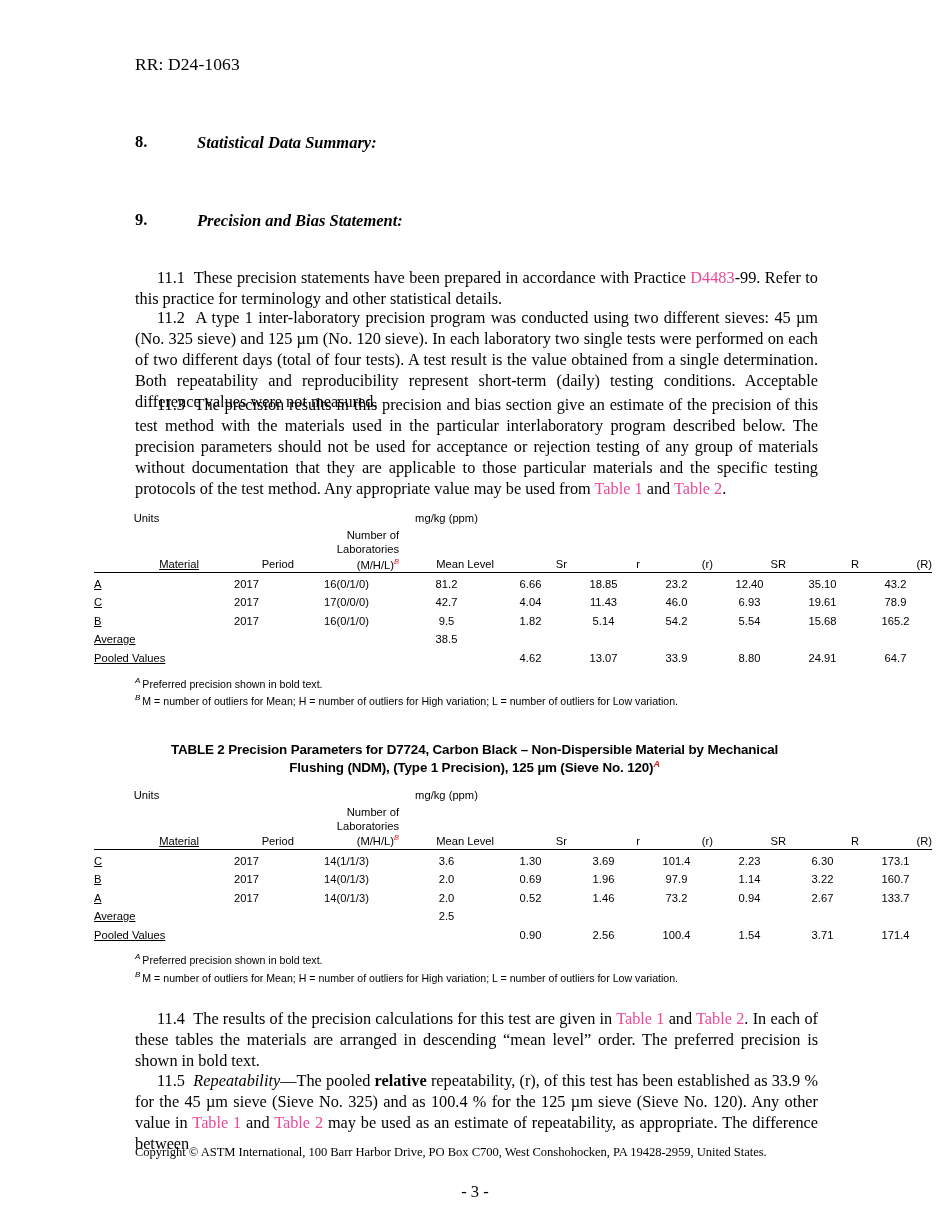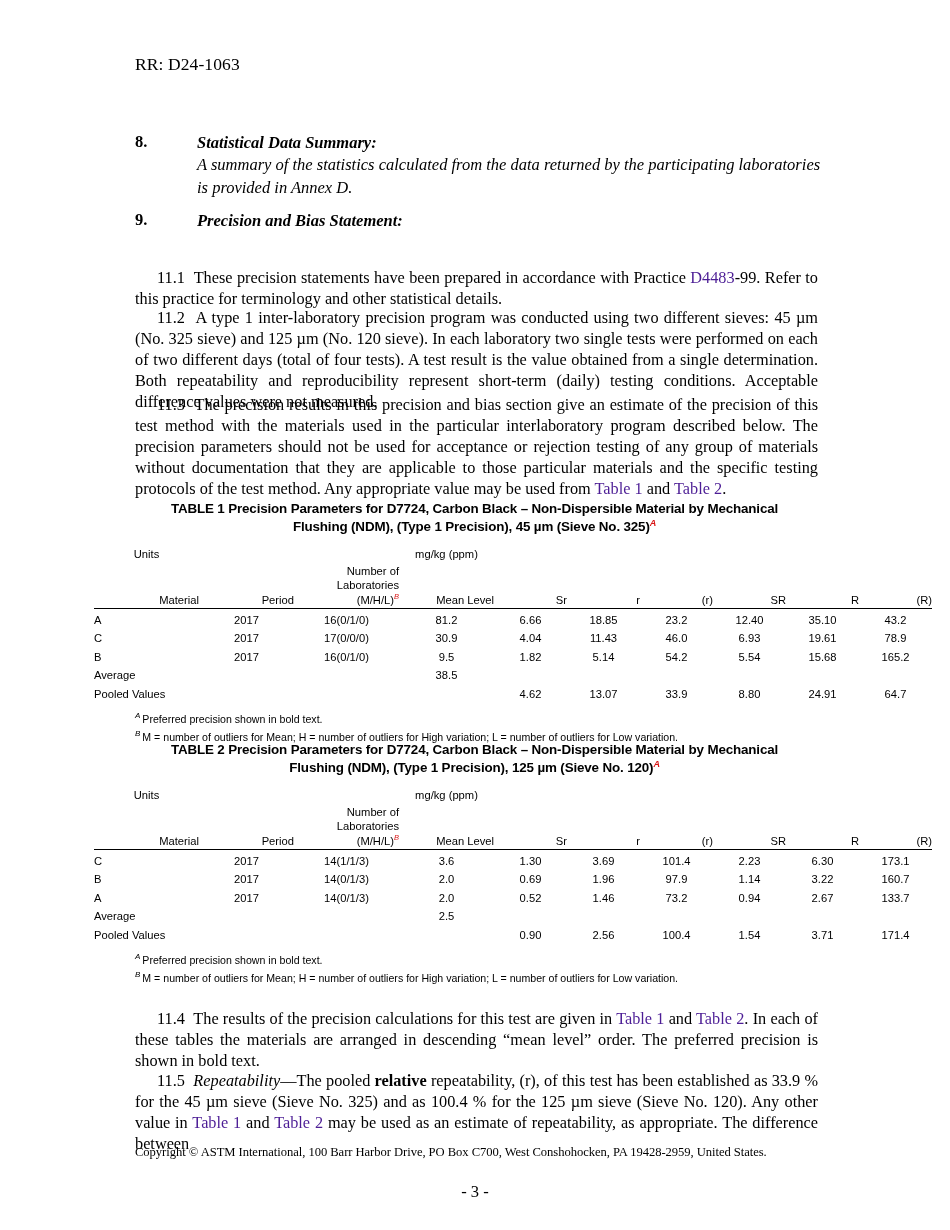--- a/index.html
+++ b/index.html
@@ -67,21 +67,21 @@
     position: absolute;
     left: 135px;
     width: 683px;
     font-size: 16.3px;
     line-height: 1.295;
     text-align: justify;
     text-justify: inter-word;
   }
   .para .indent { display: inline-block; width: 22px; }
   .para .num { white-space: nowrap; }
-  .red { color: #4c1d95; }
+  .red { color: #ec4899; }
   .bold { font-weight: bold; }
   .ital { font-style: italic; }
 
   
   .table-block {
     position: absolute;
     left: 78px;
     width: 793px;
     font-family: "Liberation Sans", sans-serif;
   }
@@ -112,21 +112,21 @@
     font-size: 11.2px;
     font-weight: normal;
     padding: 0;
     vertical-align: bottom;
     line-height: 1.22;
   }
   .r-units td { height: 22px; padding-bottom: 2px; }
   .r-head td { height: 46px; padding-bottom: 3px; }
   tr.rule-under td { border-bottom: 1.6px solid #000; text-align: right; }
   .r-data td { height: 18.5px; padding-top: 1px; }
-  .c-l { text-align: left; }
+  .c-l { text-align: left; text-decoration: underline; }
   .c-c { text-align: center; }
   .b { font-weight: bold; }
   .sup-note {
     color: #d81515;
     font-style: italic;
     font-size: 7.5px;
     vertical-align: super;
   }
   .tbl-notes {
     margin-top: 9px;
@@ -165,21 +165,20 @@
 
 <div class="page">
 
   <div class="running-header">RR: D24-1063</div>
 
   <div class="section-block" style="top:132px;">
     <div class="sec-row">
       <div class="sec-num">8.</div>
       <div class="sec-body">
         <div class="sec-title">Statistical Data Summary:</div>
-        <div class="sec-text">A summary of the statistics calculated from the data returned by the participating laboratories is provided in Annex D.</div>
       </div>
     </div>
   </div>
 
   <div class="section-block" style="top:210px;">
     <div class="sec-row">
       <div class="sec-num">9.</div>
       <div class="sec-body">
         <div class="sec-title">Precision and Bias Statement:</div>
       </div>
@@ -192,25 +191,20 @@
 
   <div class="para" style="top:307px;">
     <span class="indent"></span><span class="num">11.2</span>&nbsp;&nbsp;<span>A type 1 inter-laboratory precision program was conducted using two different sieves: 45 µm (No. 325 sieve) and 125 µm (No. 120 sieve). In each laboratory two single tests were performed on each of two different days (total of four tests). A test result is the value obtained from a single determination. Both repeatability and reproducibility represent short-term (daily) testing conditions. Acceptable difference values were not measured.</span>
   </div>
 
   <div class="para" style="top:394px;">
     <span class="indent"></span><span class="num">11.3</span>&nbsp;&nbsp;<span>The precision results in this precision and bias section give an estimate of the precision of this test method with the materials used in the particular interlaboratory program described below. The precision parameters should not be used for acceptance or rejection testing of any group of materials without documentation that they are applicable to those particular materials and the specific testing protocols of the test method. Any appropriate value may be used from </span><span class="red">Table 1</span><span> and </span><span class="red">Table 2</span><span>.</span>
   </div>
 
   <div class="table-block" style="top:500px;">
-    <div class="tbl-title">
-      <span>TABLE 1 Precision Parameters for D7724, Carbon Black – Non-Dispersible Material by Mechanical</span>
-      <br>
-      <span>Flushing (NDM), (Type 1 Precision), 45 µm (Sieve No. 325)</span><sup>A</sup>
-    </div>
     <table class="prec">
       <colgroup>
         <col style="width:105px">
           <col style="width:95px">
           <col style="width:105px">
           <col style="width:95px">
         <col style="width:73px">
           <col style="width:73px">
           <col style="width:73px">
         <col style="width:73px">
@@ -251,21 +245,21 @@
           <td class="c-c">18.85</td>
           <td class="c-c b">23.2</td>
           <td class="c-c">12.40</td>
           <td class="c-c">35.10</td>
           <td class="c-c b">43.2</td>
         </tr>
         <tr class="r-data">
           <td class="c-l">C</td>
           <td class="c-c">2017</td>
           <td class="c-c">17(0/0/0)</td>
-          <td class="c-c">30.9</td>
+          <td class="c-c">42.7</td>
           <td class="c-c">4.04</td>
           <td class="c-c">11.43</td>
           <td class="c-c b">46.0</td>
           <td class="c-c">6.93</td>
           <td class="c-c">19.61</td>
           <td class="c-c b">78.9</td>
         </tr>
         <tr class="r-data">
           <td class="c-l">B</td>
           <td class="c-c">2017</td>

